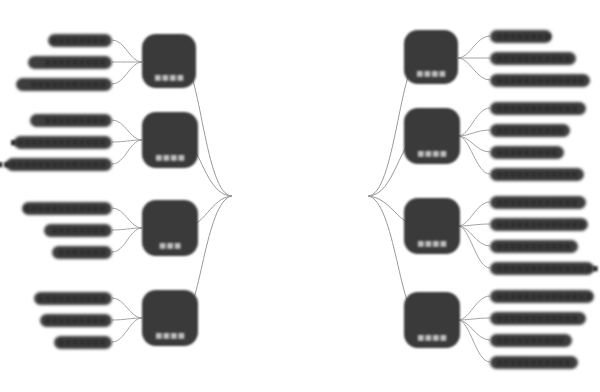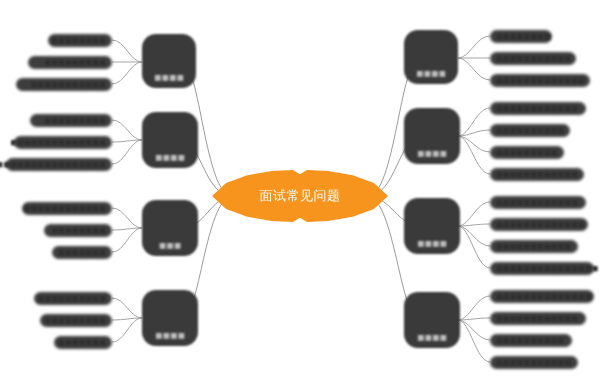--- a/index.html
+++ b/index.html
@@ -138,23 +138,20 @@
       <path d="M458,226 C470,226 476,246 490,246"></path>
       <path d="M458,226 C470,226 476,268 490,268"></path>
 
       <path d="M458,320 C470,320 476,296 490,296"></path>
       <path d="M458,320 C470,320 476,318 490,318"></path>
       <path d="M458,320 C470,320 476,340 490,340"></path>
       <path d="M458,320 C470,320 476,362 490,362"></path>
     </g>
   </svg>
 
-  <div class="root" style="left:212px;top:170px;width:176px;height:52px;">
-    <span>面试常见问题</span>
-  </div>
 
   <div class="branch" style="left:142px;top:34px;width:54px;height:54px;">
     <span>◼◼◼◼</span>
   </div>
   <div class="leaf left" style="left:48px;top:33px;width:64px;">
     <span class="bar" style="width:64px;"></span>
     <span class="txt">◼◼◼◼◼◼◼◼</span>
   </div>
   <div class="leaf left" style="left:28px;top:55px;width:84px;">
     <span class="bar" style="width:84px;"></span>

